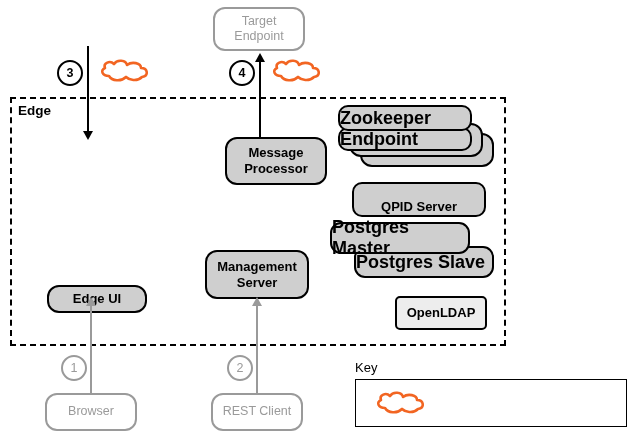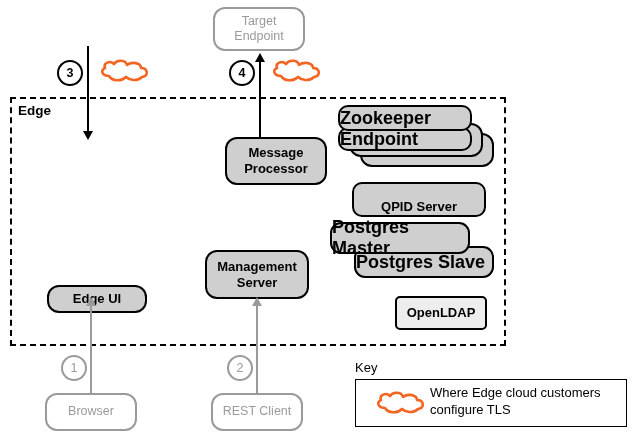--- a/index.html
+++ b/index.html
@@ -283,16 +283,14 @@
   </div>
 
   <div id="key-title">Key</div>
   <div id="key-box"></div>
   <div class="cloud" style="left:372px; top:390px;">
     <svg width="58" height="28" viewBox="0 0 56 28" xmlns="http://www.w3.org/2000/svg">
       <path d="M12 18 C5 18 3 12 8 10 C6 5 13 2 17 6 C20 1 29 2 30 7 C35 3 44 5 44 10
                C51 10 52 18 45 19 C40 24 32 22 29 19 C24 24 15 23 12 18 Z" fill="none" stroke="#f26522" stroke-width="2.6" stroke-linejoin="round"></path>
     </svg>
   </div>
-  <div id="key-text">Where Edge cloud customers
-configure TLS</div>
 
 </div>
 
 </body></html>

